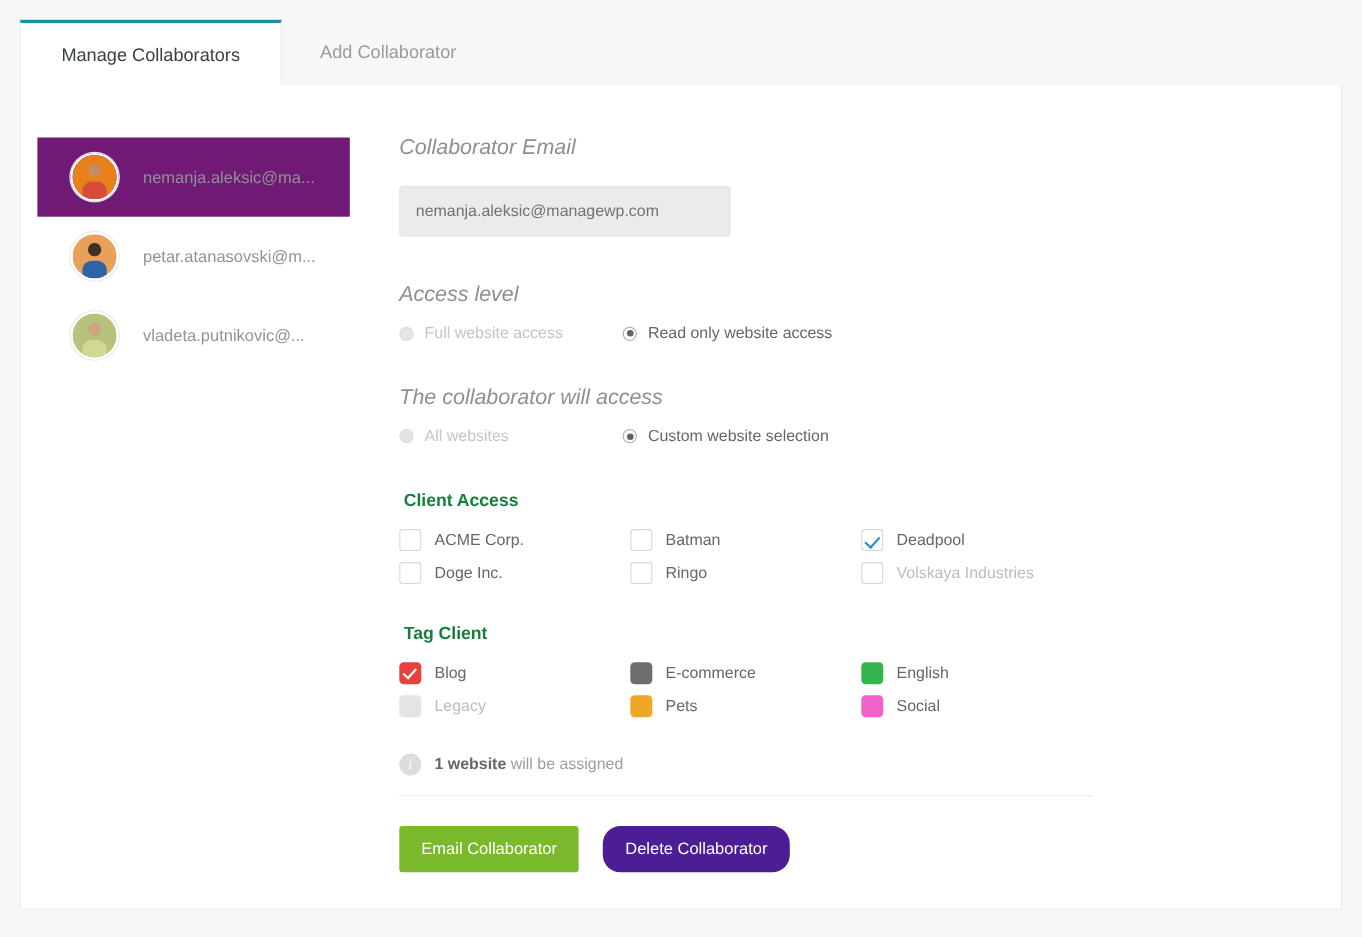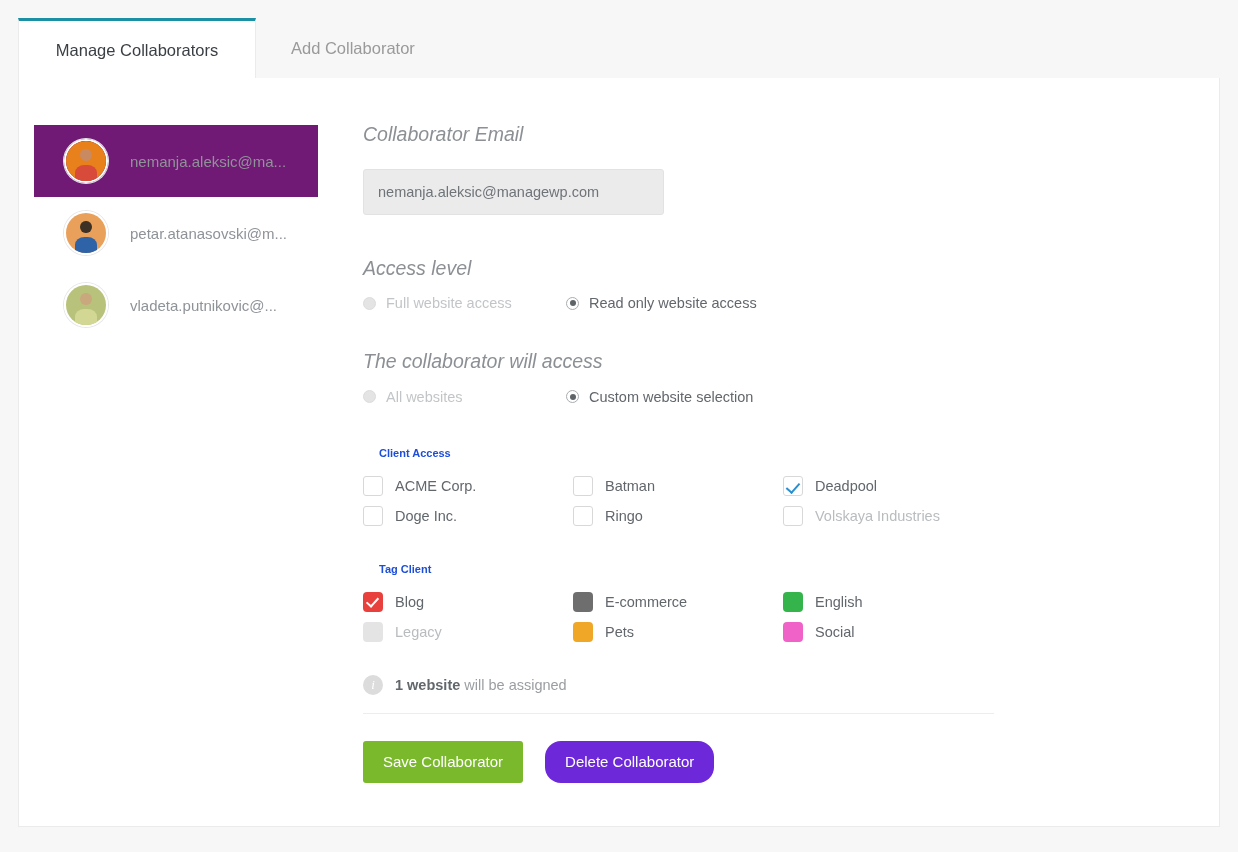--- a/index.html
+++ b/index.html
@@ -81,24 +81,24 @@
 
   .h-section {
     font-size: 19.5px;
     color: #8c9094;
     font-weight: normal;
     margin: 0;
     line-height: 1;
     font-style: italic;
   }
   .h-sub {
-    font-size: 11px;
-    color: #1d4ed8;
+    font-size: 16px;
+    color: #15803d;
     font-weight: bold;
-    margin: 16px;
+    margin: 4px;
     line-height: 1;
   }
 
   .email-box {
     margin-top: 24px;
     width: 301px; height: 46px;
     background: #ebebeb;
     border: 1px solid #e2e2e2;
     border-radius: 3px;
     display: flex; align-items: center;
@@ -207,21 +207,21 @@
   .btn-row { margin-top: 27px; display: flex; }
   .btn {
     height: 42px;
     border: none; border-radius: 3px;
     color: #ffffff; font-size: 15px;
     font-family: "Liberation Sans", sans-serif;
     cursor: pointer;
     padding: 0 20px;
   }
   .btn-save { background: #7ab82c; }
-  .btn-delete { background: #6d28d9; margin-left: 22px; border-radius: 16px; }
+  .btn-delete { background: #4c1d95; margin-left: 22px; border-radius: 16px; }
 </style>
 </head>
 <body>
 
 <div class="tabbar">
   <div class="tab active">
     <span>Manage Collaborators</span>
   </div>
   <div class="tab inactive">
     <span>Add Collaborator</span>
@@ -348,18 +348,18 @@
     <div class="info-line">
       <span class="info-icon">i</span>
       <span class="info-text">
         <b>1 website</b><span> will be assigned</span>
       </span>
     </div>
 
     <div class="divider"></div>
 
     <div class="btn-row">
-      <button class="btn btn-save">Save Collaborator</button>
+      <button class="btn btn-save">Email Collaborator</button>
       <button class="btn btn-delete">Delete Collaborator</button>
     </div>
 
   </div>
 </div>
 
 </body></html>

